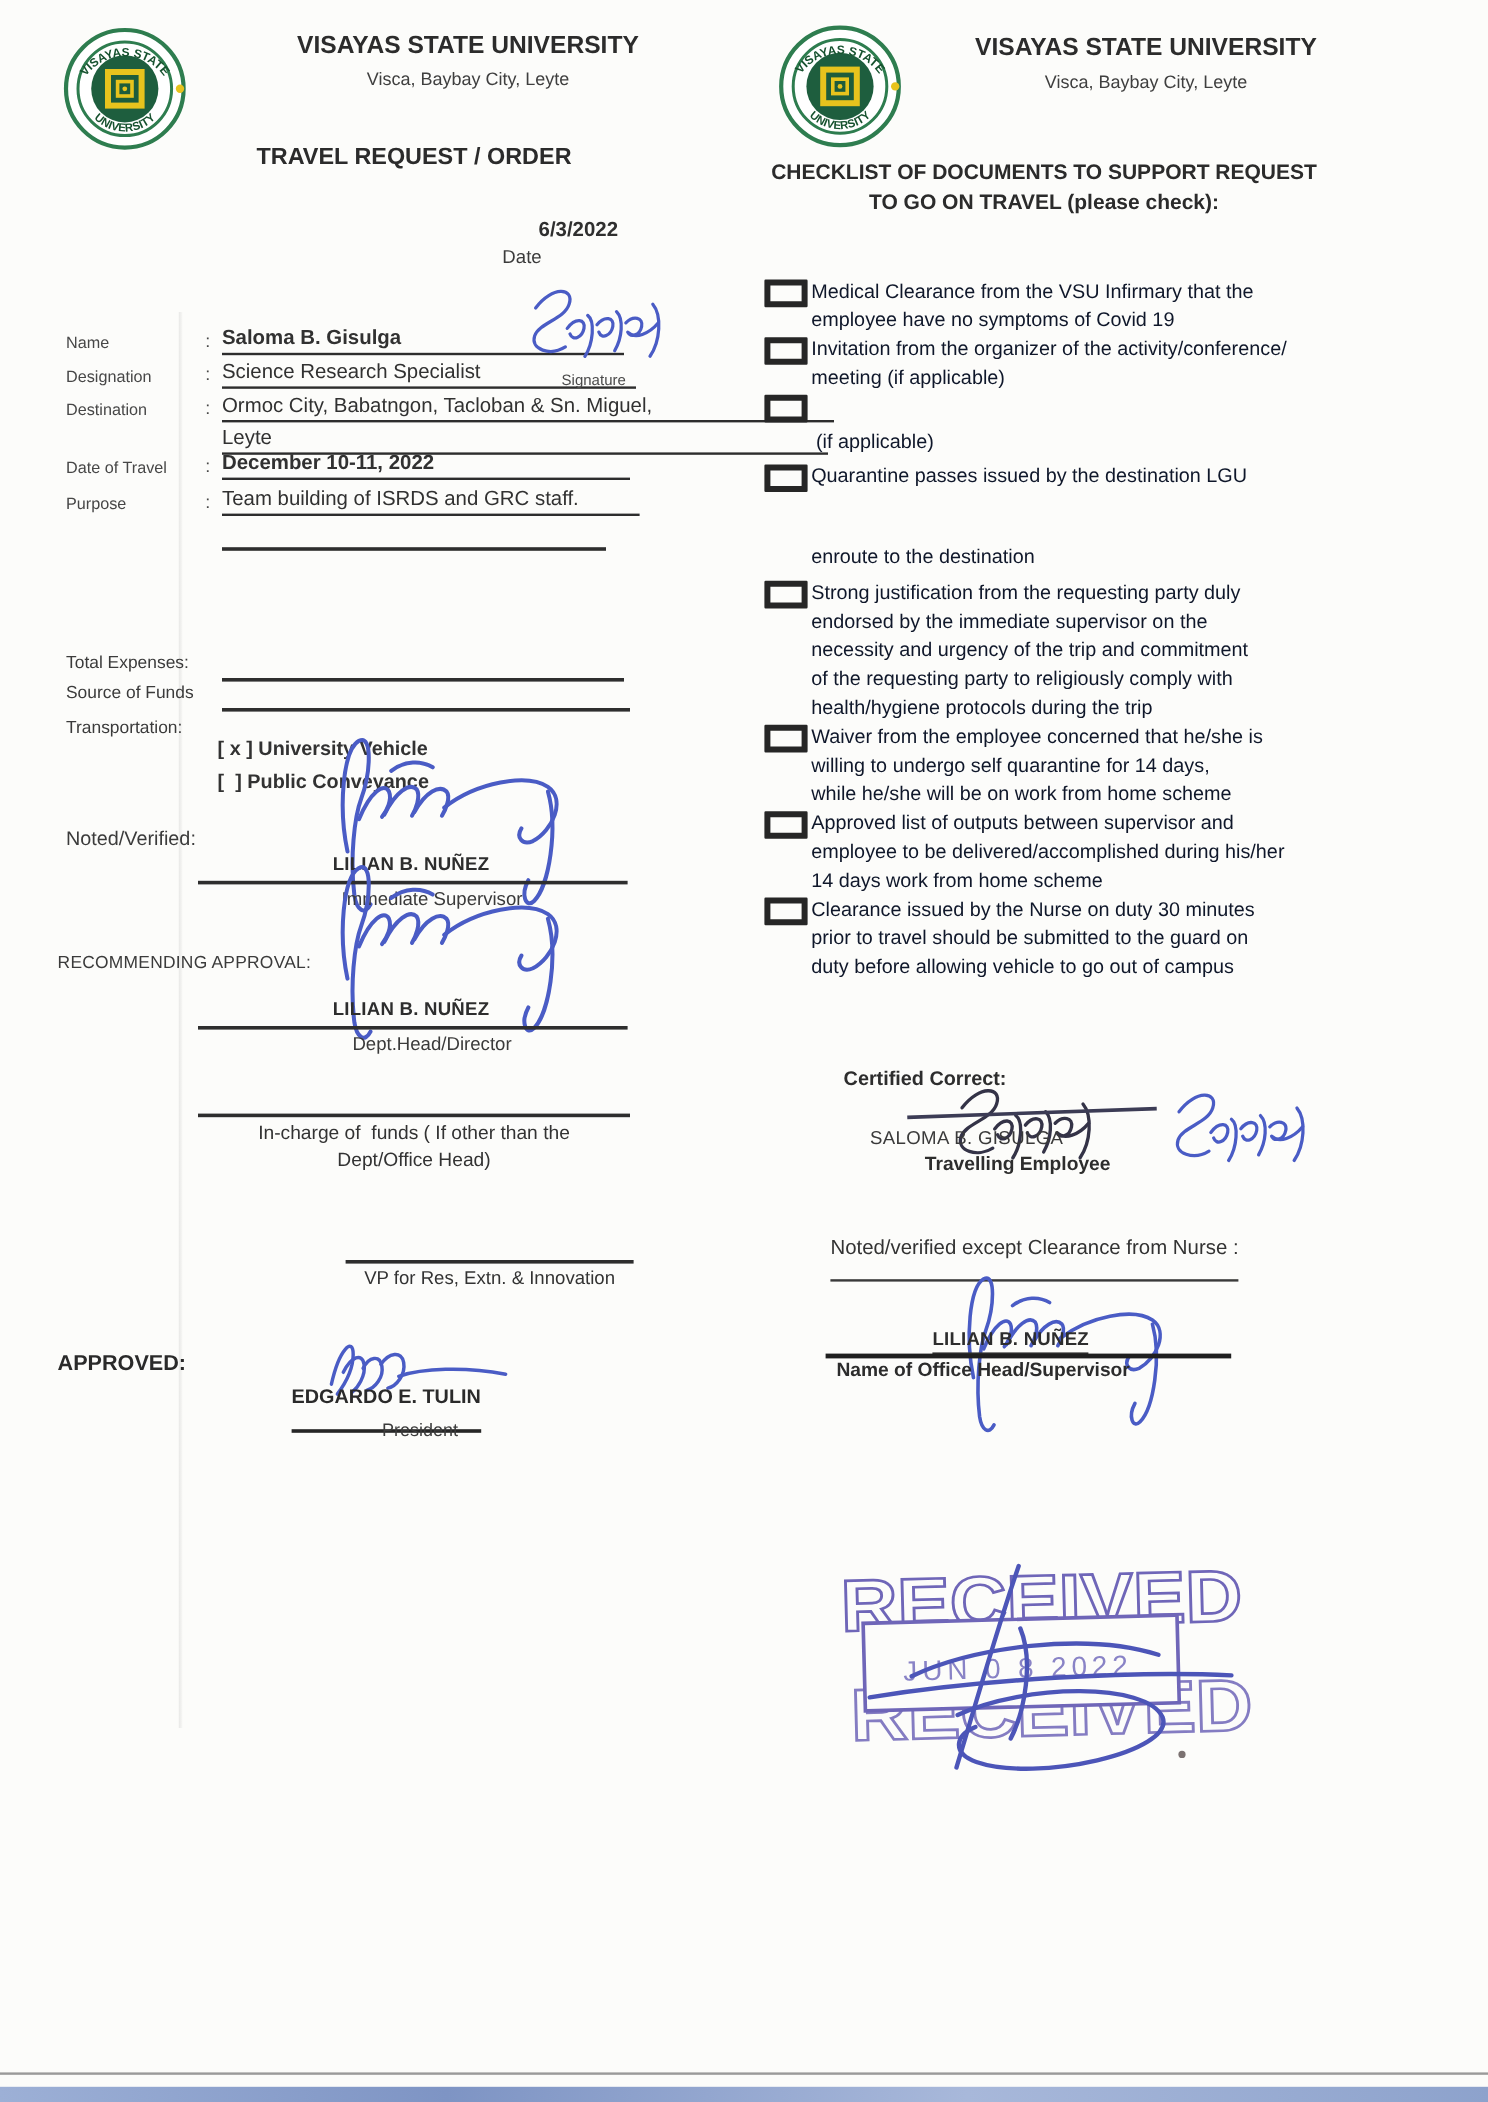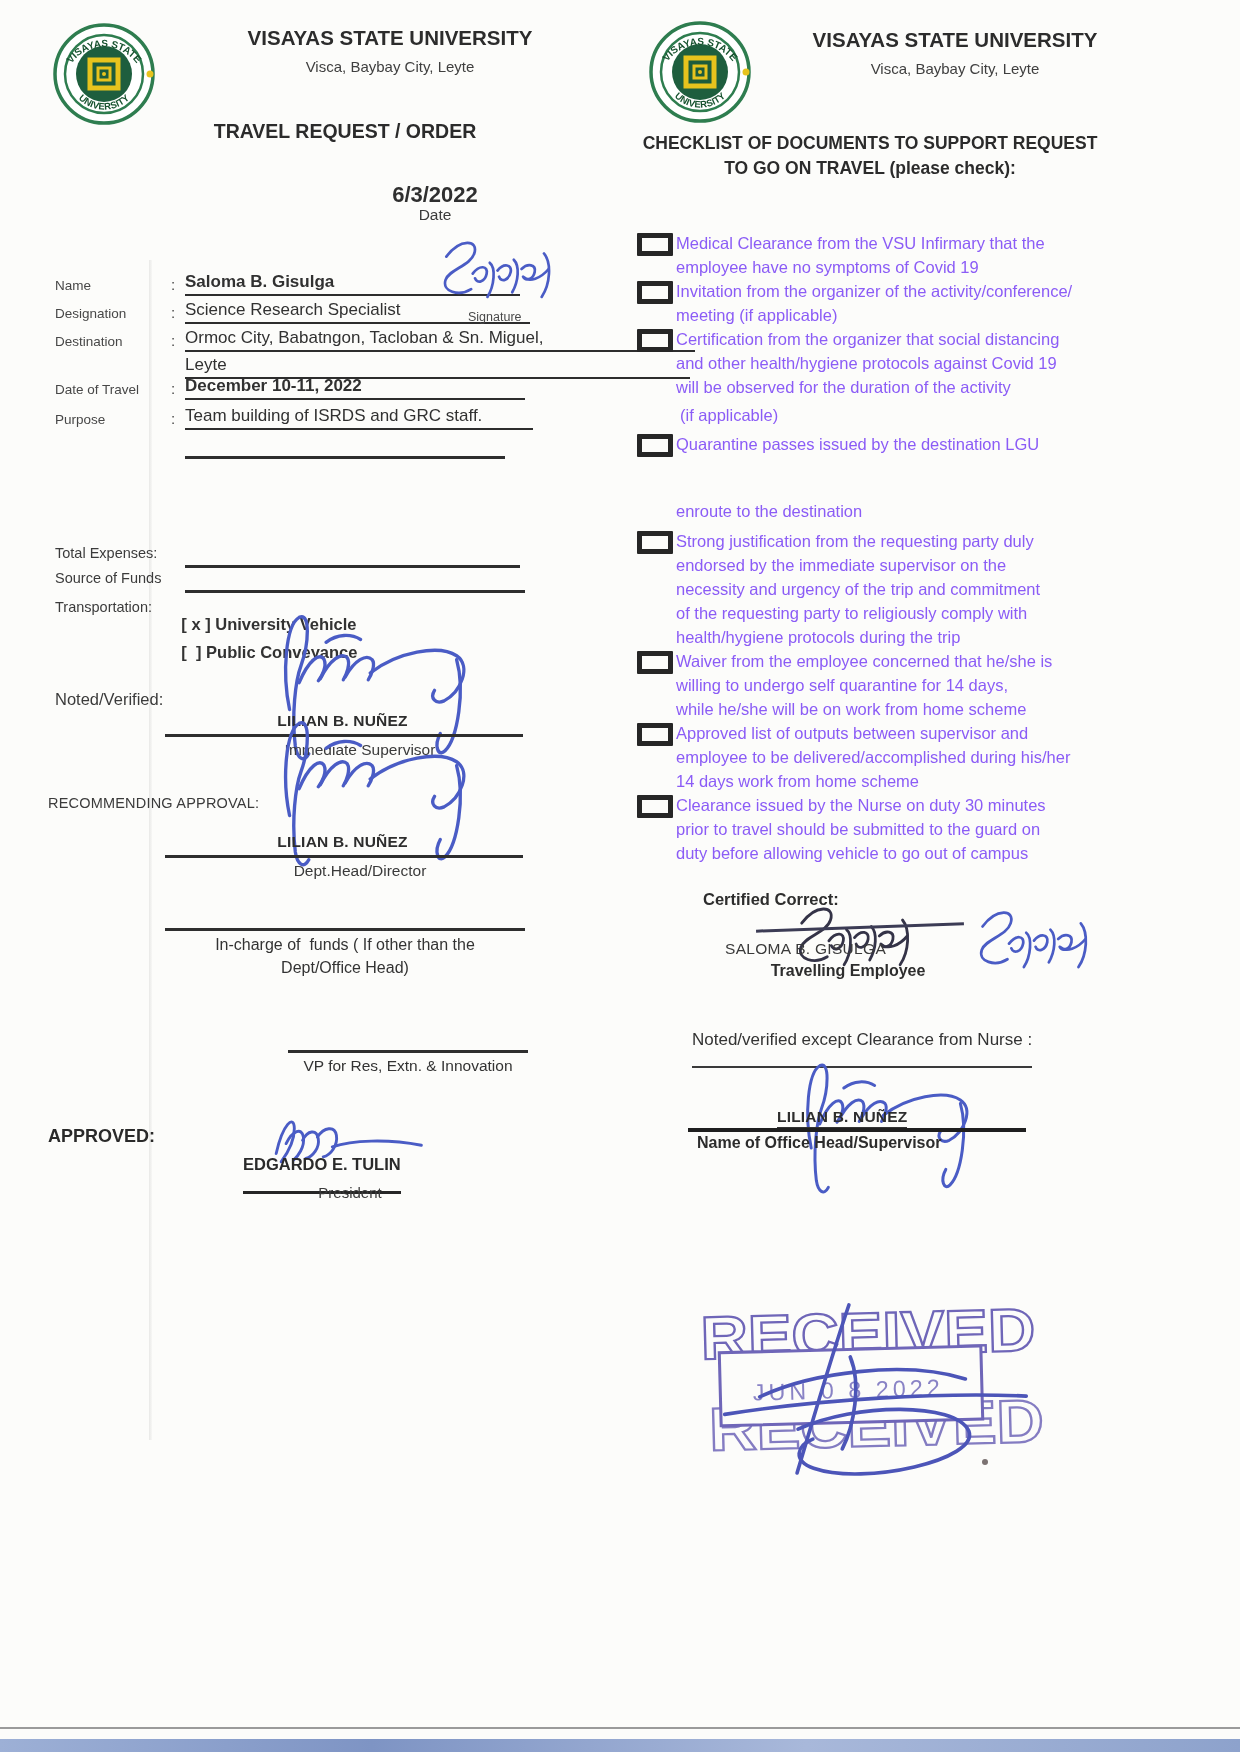--- a/index.html
+++ b/index.html
@@ -13,21 +13,21 @@
   .uval{border-bottom:2.5px solid #2d2d2d;padding-bottom:2px;font-size:17px;color:#313131;}
   .flabel{font-size:13.5px;color:#474747;}
   .fcolon{font-size:15px;color:#474747;}
   .smallcap{font-size:12.5px;color:#4a4a4a;}
   .signame{font-size:15.5px;font-weight:bold;color:#2d2d2d;letter-spacing:.2px;}
   .sigtitle{font-size:15.5px;color:#3a3a3a;}
   .ck-wrap{display:flex;flex-direction:column;}
   .ck-item{display:flex;align-items:flex-start;}
   .ck-box{box-sizing:border-box;flex:none;width:36px;height:23px;border:5px solid #262626;
           border-radius:1px;margin:2px 3px 0 0;background:transparent;}
-  .ck-text{font-size:16.5px;line-height:24px;color:#8b5cf6;}
+  .ck-text{font-size:16.5px;line-height:24px;color:#0f172a;}
   .nobox{padding-left:39px;}
   .ink{stroke:#4a5cc5;stroke-width:3.5;fill:none;stroke-linecap:round;stroke-linejoin:round;}
   .ink-dark{stroke:#343347;stroke-width:3.5;fill:none;stroke-linecap:round;stroke-linejoin:round;}
   .ink-stamp{stroke:#4c55b8;stroke-width:3.5;fill:none;stroke-linecap:round;stroke-linejoin:round;}
   .crease{background:linear-gradient(to right,rgba(90,90,90,.12),rgba(90,90,90,.03));}
   .stamp-stroke{fill:none;stroke:#6f66b8;stroke-width:2.2;}
 </style>
 </head>
 <body>
 
@@ -97,21 +97,21 @@
   <div class="abs" style="left:0;bottom:0;width:1240px;height:13px;background:linear-gradient(90deg,#9db0d6,#7e94c4 30%,#a8b8da 65%,#8da2cc);"></div>
 
   <svg class="abs" style="left:52px;top:22px;width:104px;height:104px;">
       <use href="#vsu-logo" width="100%" height="100%"></use>
     </svg>
 
   <div class="abs ctr b" style="left:200px;top:26px;width:380px;font-size:20.5px;color:#2c2c2c;">VISAYAS STATE UNIVERSITY</div>
   <div class="abs ctr" style="left:200px;top:58px;width:380px;font-size:15px;color:#3f3f3f;">Visca, Baybay City, Leyte</div>
   <div class="abs ctr b" style="left:150px;top:120px;width:390px;font-size:19.5px;color:#2b2b2b;">TRAVEL REQUEST / ORDER</div>
 
-  <div class="abs ctr" style="left:355px;top:182px;width:160px;font-size:22px;color:#2f2f2f;font-weight:600;">6/3/2022</div>
+  <div class="abs ctr" style="left:355px;top:182px;width:160px;font-size:17px;color:#2f2f2f;font-weight:600;text-align:right;">6/3/2022</div>
   <div class="abs ctr" style="left:355px;top:206px;width:160px;font-size:15.5px;">Date</div>
 
   <div class="abs flabel" style="left:55px;top:278px;">Name</div>
   <div class="abs fcolon" style="left:171px;top:276px;">:</div>
   <div class="abs uval b" style="left:185px;top:272px;width:335px;">Saloma B. Gisulga</div>
 
   <div class="abs flabel" style="left:55px;top:306px;">Designation</div>
   <div class="abs fcolon" style="left:171px;top:304px;">:</div>
   <div class="abs uval" style="left:185px;top:300px;width:345px;">Science Research Specialist</div>
 
@@ -199,21 +199,20 @@
     <div class="ck-item">
       <span class="ck-box"></span>
       <span class="ck-text"><span>Medical Clearance from the VSU Infirmary that the</span><br><span>employee have no symptoms of Covid 19</span></span>
     </div>
     <div class="ck-item">
       <span class="ck-box"></span>
       <span class="ck-text"><span>Invitation from the organizer of the activity/conference/</span><br><span>meeting (if applicable)</span></span>
     </div>
     <div class="ck-item">
       <span class="ck-box"></span>
-      <span class="ck-text"><span>Certification from the organizer that social distancing</span><br><span>and other health/hygiene protocols against Covid 19</span><br><span>will be observed for the duration of the activity</span></span>
     </div>
     <div class="ck-item nobox" style="margin-top:4px;">
       <span class="ck-text" style="padding-left:4px;"><span>(if applicable)</span></span>
     </div>
     <div class="ck-item" style="margin-top:5px;">
       <span class="ck-box"></span>
       <span class="ck-text"><span>Quarantine passes issued by the destination LGU</span></span>
     </div>
     <div class="ck-item nobox" style="margin-top:42px;">
       <span class="ck-text"><span>enroute to the destination</span></span>

